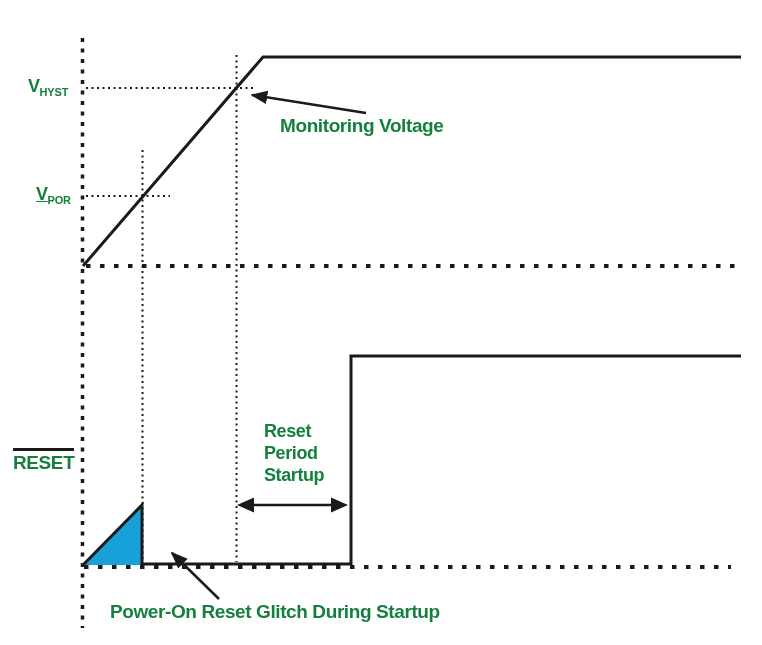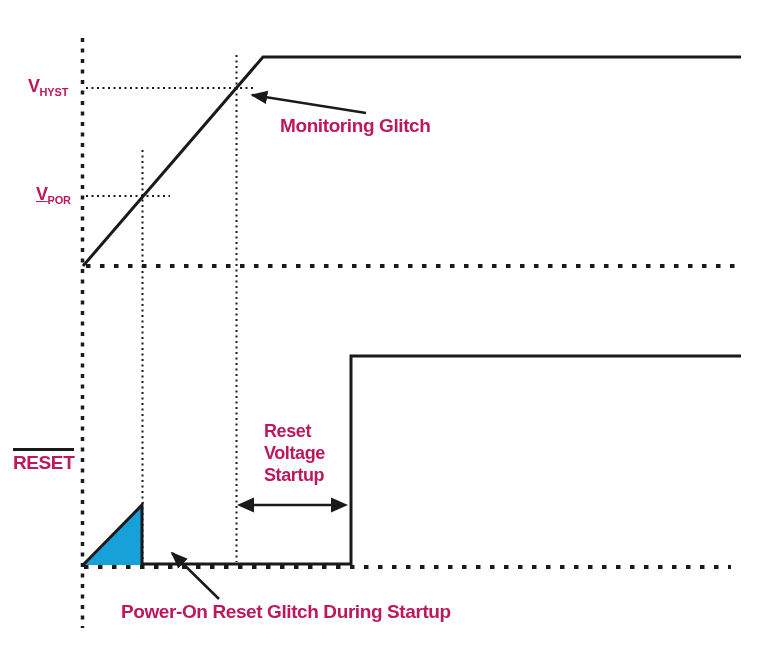--- a/index.html
+++ b/index.html
@@ -9,21 +9,21 @@
     height: 645px;
     background: #ffffff;
     font-family: "Liberation Sans", sans-serif;
     color: #1a1a1a;
     overflow: hidden;
   }
   .canvas svg { position: absolute; left: 0; top: 0; }
   .lbl {
     position: absolute;
     font-weight: bold;
-    color: #be185d;
+    color: #15803d;
     letter-spacing: -0.4px;
     line-height: 1.05;
     white-space: nowrap;
   }
   .vlabel { font-size: 18px; }
   .vlabel sub {
     font-size: 11px;
     font-weight: bold;
     vertical-align: -4px;
     letter-spacing: -0.2px;
@@ -83,23 +83,23 @@
   </div>
 
   <div class="lbl vlabel" style="left:36px; top:185px;text-decoration:underline;">
     <span>V</span><sub>POR</sub>
   </div>
 
   <div class="lbl reset-label" style="left:13px; top:448px;">
     <span class="overline">RESET</span>
   </div>
 
-  <div class="lbl annot" style="left:280px; top:116px;">Monitoring Glitch</div>
+  <div class="lbl annot" style="left:280px; top:116px;">Monitoring Voltage</div>
 
   <div class="lbl timeout" style="left:264px; top:420px;">
     <div>Reset</div>
-    <div>Voltage</div>
+    <div>Period</div>
     <div>Startup</div>
   </div>
 
-  <div class="lbl annot" style="left:121px; top:602px;">Power-On Reset Glitch During Startup</div>
+  <div class="lbl annot" style="left:110px; top:602px;">Power-On Reset Glitch During Startup</div>
 
 </div>
 
 </body></html>

